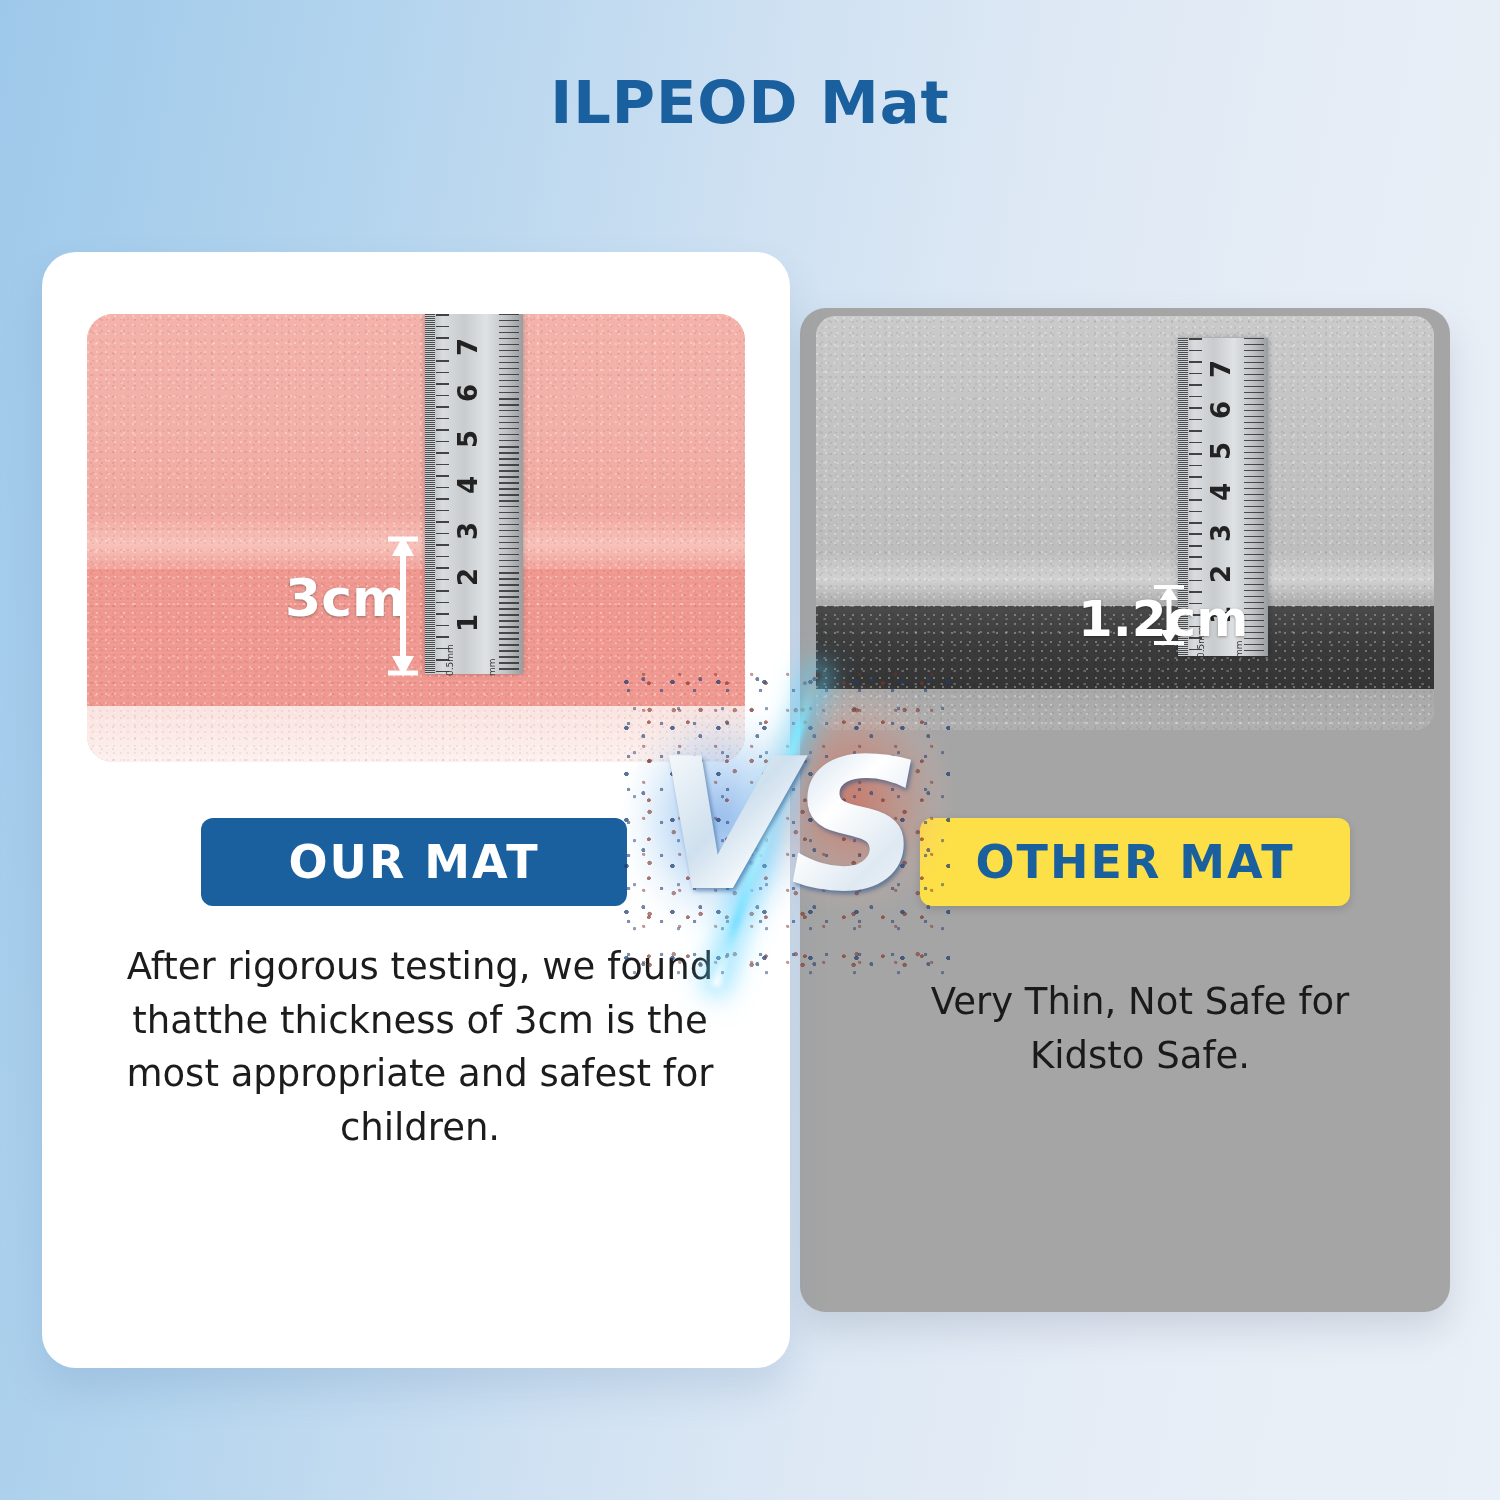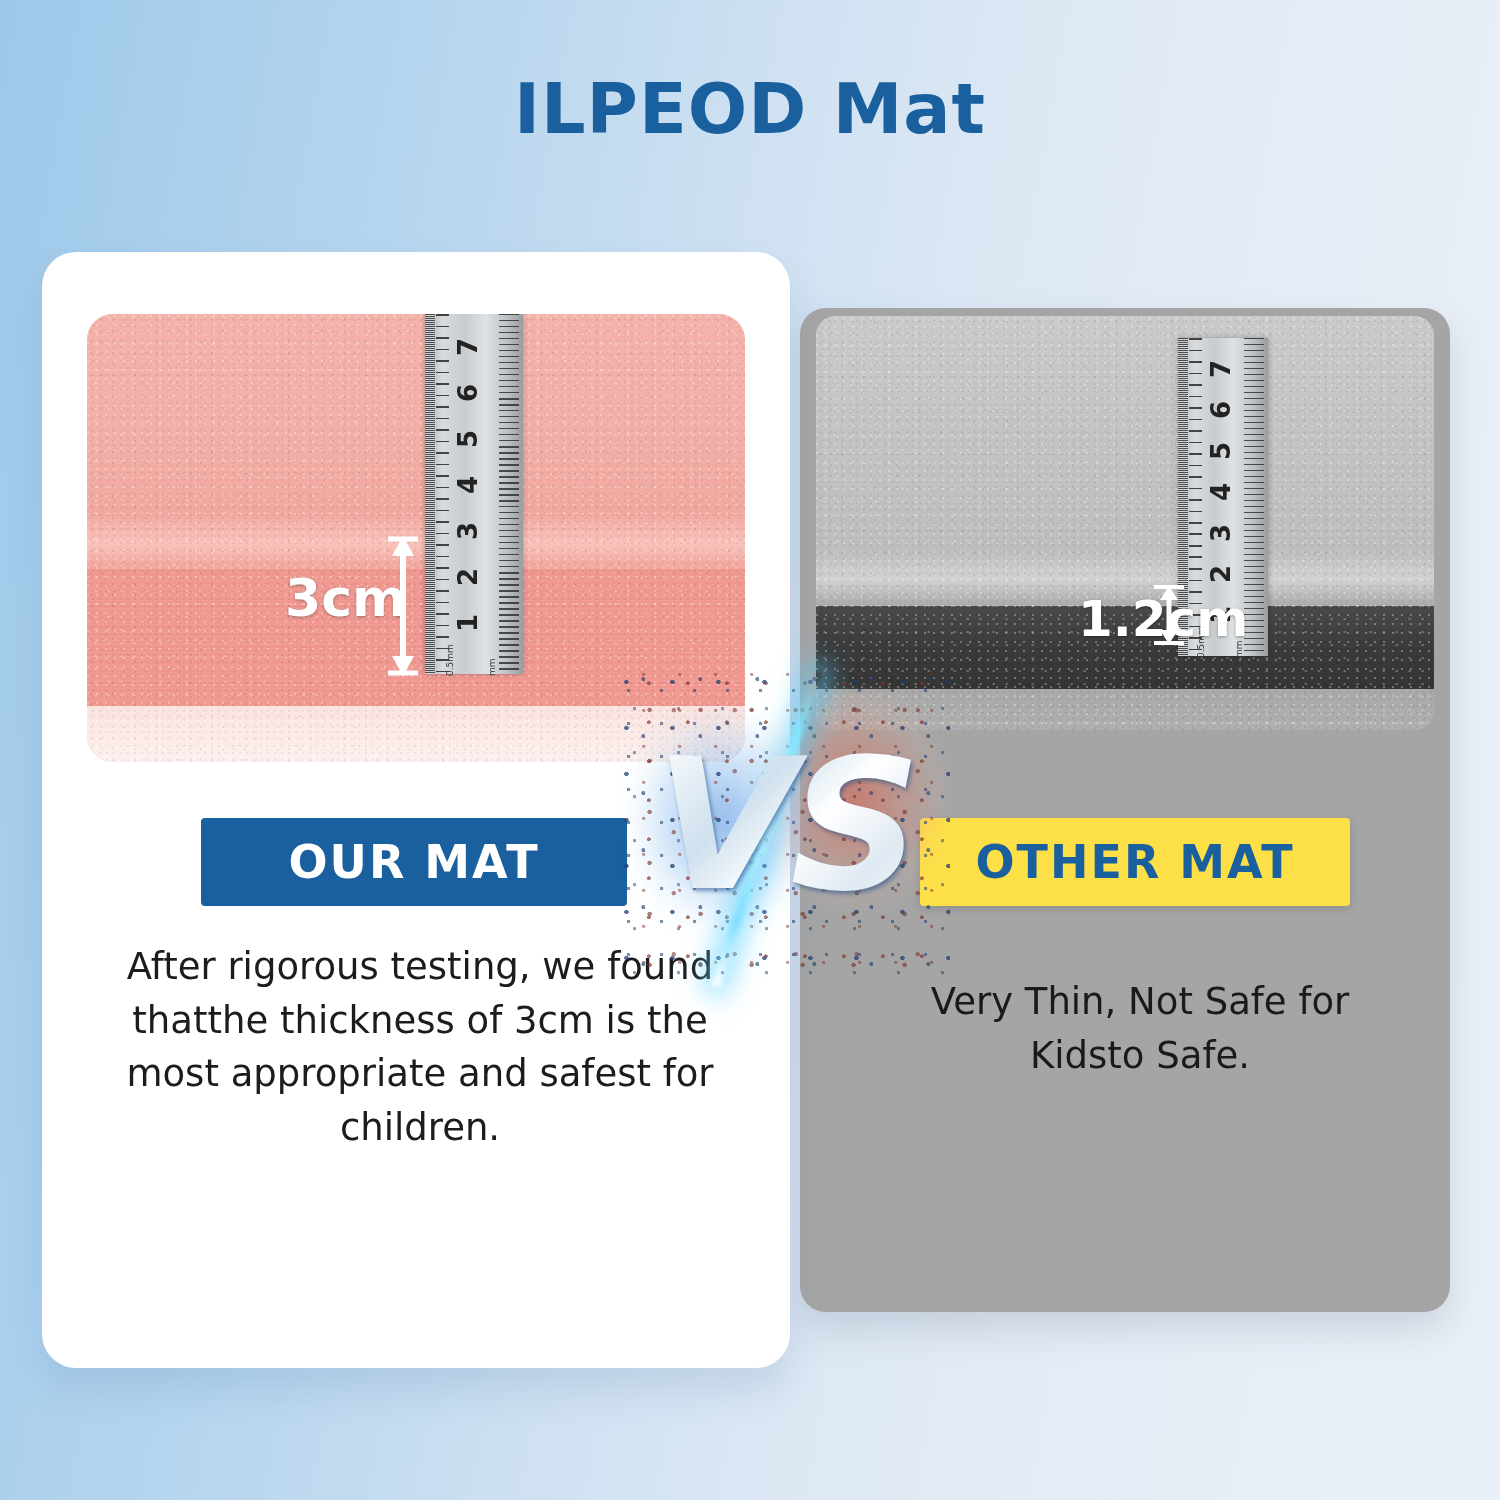--- a/index.html
+++ b/index.html
@@ -10,21 +10,21 @@
       #9ec8ea 0%, #a9cfec 12%, #bcd8ef 30%,
       #cfe1f2 45%, #dde8f4 60%, #e6edf6 78%, #eaf0f7 100%);
     position: relative;
   }
 
   
   #page-title {
     position: absolute;
     top: 68px; left: 0; width: 1500px;
     text-align: center;
-    font-size: 70px;
+    font-size: 59px;
     font-weight: 700;
     letter-spacing: 1px;
     color: #1a5f9e;
     font-family: "DejaVu Sans", sans-serif;
   }
 
   
   .panel { position: absolute; }
 
   #panel-our {
@@ -170,21 +170,21 @@
     width: 30px;
   }
 
   
   .badge {
     position: absolute;
     display: flex; align-items: center; justify-content: center;
     font-size: 46px;
     font-weight: 600;
     letter-spacing: 2px;
-    border-radius: 4px;
+    border-radius: 12px;
     font-family: "DejaVu Sans", sans-serif;
     z-index: 5;
   }
   #badge-our {
     left: 201px; top: 818px;
     width: 426px; height: 88px;
     background: #1a5f9e;
     color: #ffffff;
   }
   #badge-other {

